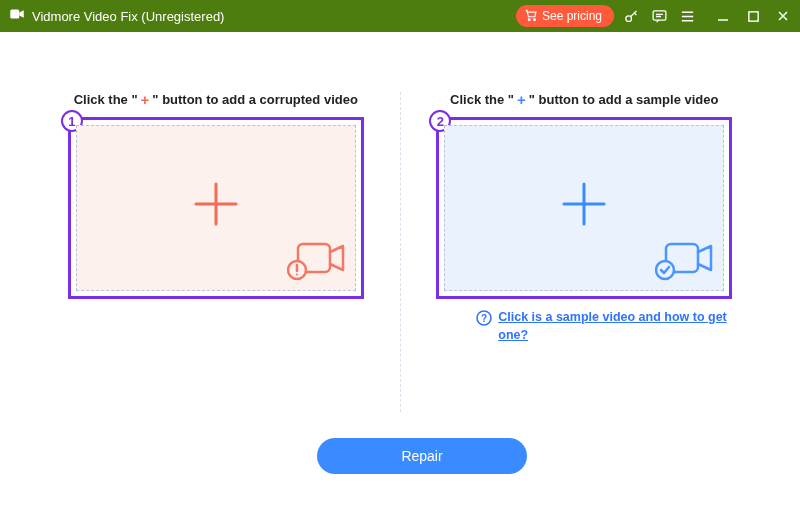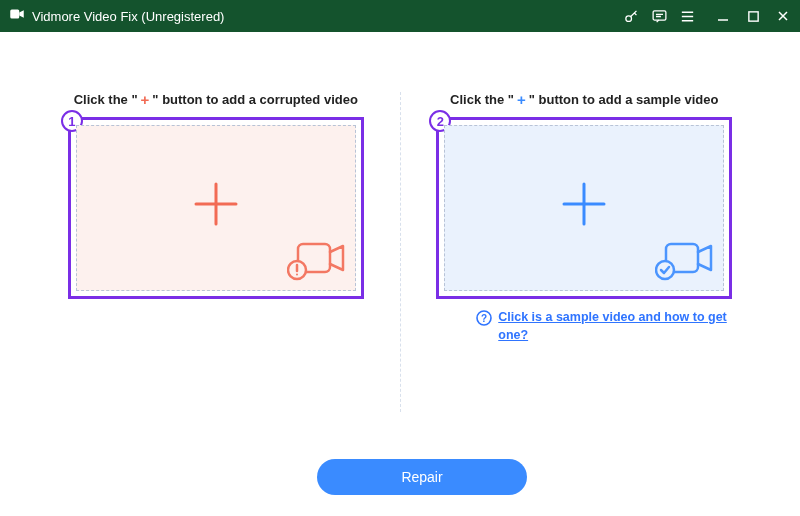--- a/index.html
+++ b/index.html
@@ -12,21 +12,21 @@
   }
   .window {
     width: 800px;
     height: 516px;
     background: #fff;
     display: flex;
     flex-direction: column;
   }
   .titlebar {
     height: 32px;
-    background: #14532d;
+    background: #4d7c0f;
     display: flex;
     align-items: center;
     padding: 0 8px;
     color: #fff;
   }
   .titlebar-left {
     display: flex;
     align-items: center;
     gap: 6px;
     flex: 0 0 auto;
@@ -170,21 +170,21 @@
   }
   .help-q {
     width: 16px;
     height: 16px;
     flex: 0 0 16px;
     margin-top: 1px;
   }
   .footer {
     height: 78px;
     display: flex;
-    align-items: center;
+    align-items: flex-start;
     justify-content: center;
     margin-left: 44px;
   }
   .repair-btn {
     width: 210px;
     height: 36px;
     border-radius: 18px;
     background: #3a8bff;
     color: #fff;
     font-size: 14px;
@@ -201,20 +201,30 @@
     <div class="titlebar-left">
       <span>
         <svg width="18" height="18" viewBox="0 0 24 24">
             <rect x="3" y="6" width="12" height="12" rx="2" fill="#fff"></rect>
             <path d="M15 10 L21 7 V17 L15 14 Z" fill="#fff"></path>
           </svg>
       </span>
       <span class="titlebar-title">Vidmore Video Fix (Unregistered)</span>
     </div>
     <div class="titlebar-spacer"></div>
+    <div class="see-pricing">
+      <span>
+        <svg width="14" height="14" viewBox="0 0 24 24" fill="none" stroke="#fff" stroke-width="2">
+            <circle cx="9" cy="20" r="1.5"></circle>
+            <circle cx="18" cy="20" r="1.5"></circle>
+            <path d="M3 4h2l2.5 11h11l2-8H7"></path>
+          </svg>
+      </span>
+      <span>See pricing</span>
+    </div>
     <div class="titlebar-icons">
       <span>
         <svg width="17" height="17" viewBox="0 0 24 24" fill="none" stroke="#fff" stroke-width="1.8">
             <circle cx="8" cy="15" r="4"></circle>
             <path d="M11 12 L19 4 M16 7 L19 10"></path>
           </svg>
       </span>
       <span>
         <svg width="17" height="17" viewBox="0 0 24 24" fill="none" stroke="#fff" stroke-width="1.8">
             <rect x="3" y="4" width="18" height="13" rx="2"></rect>

